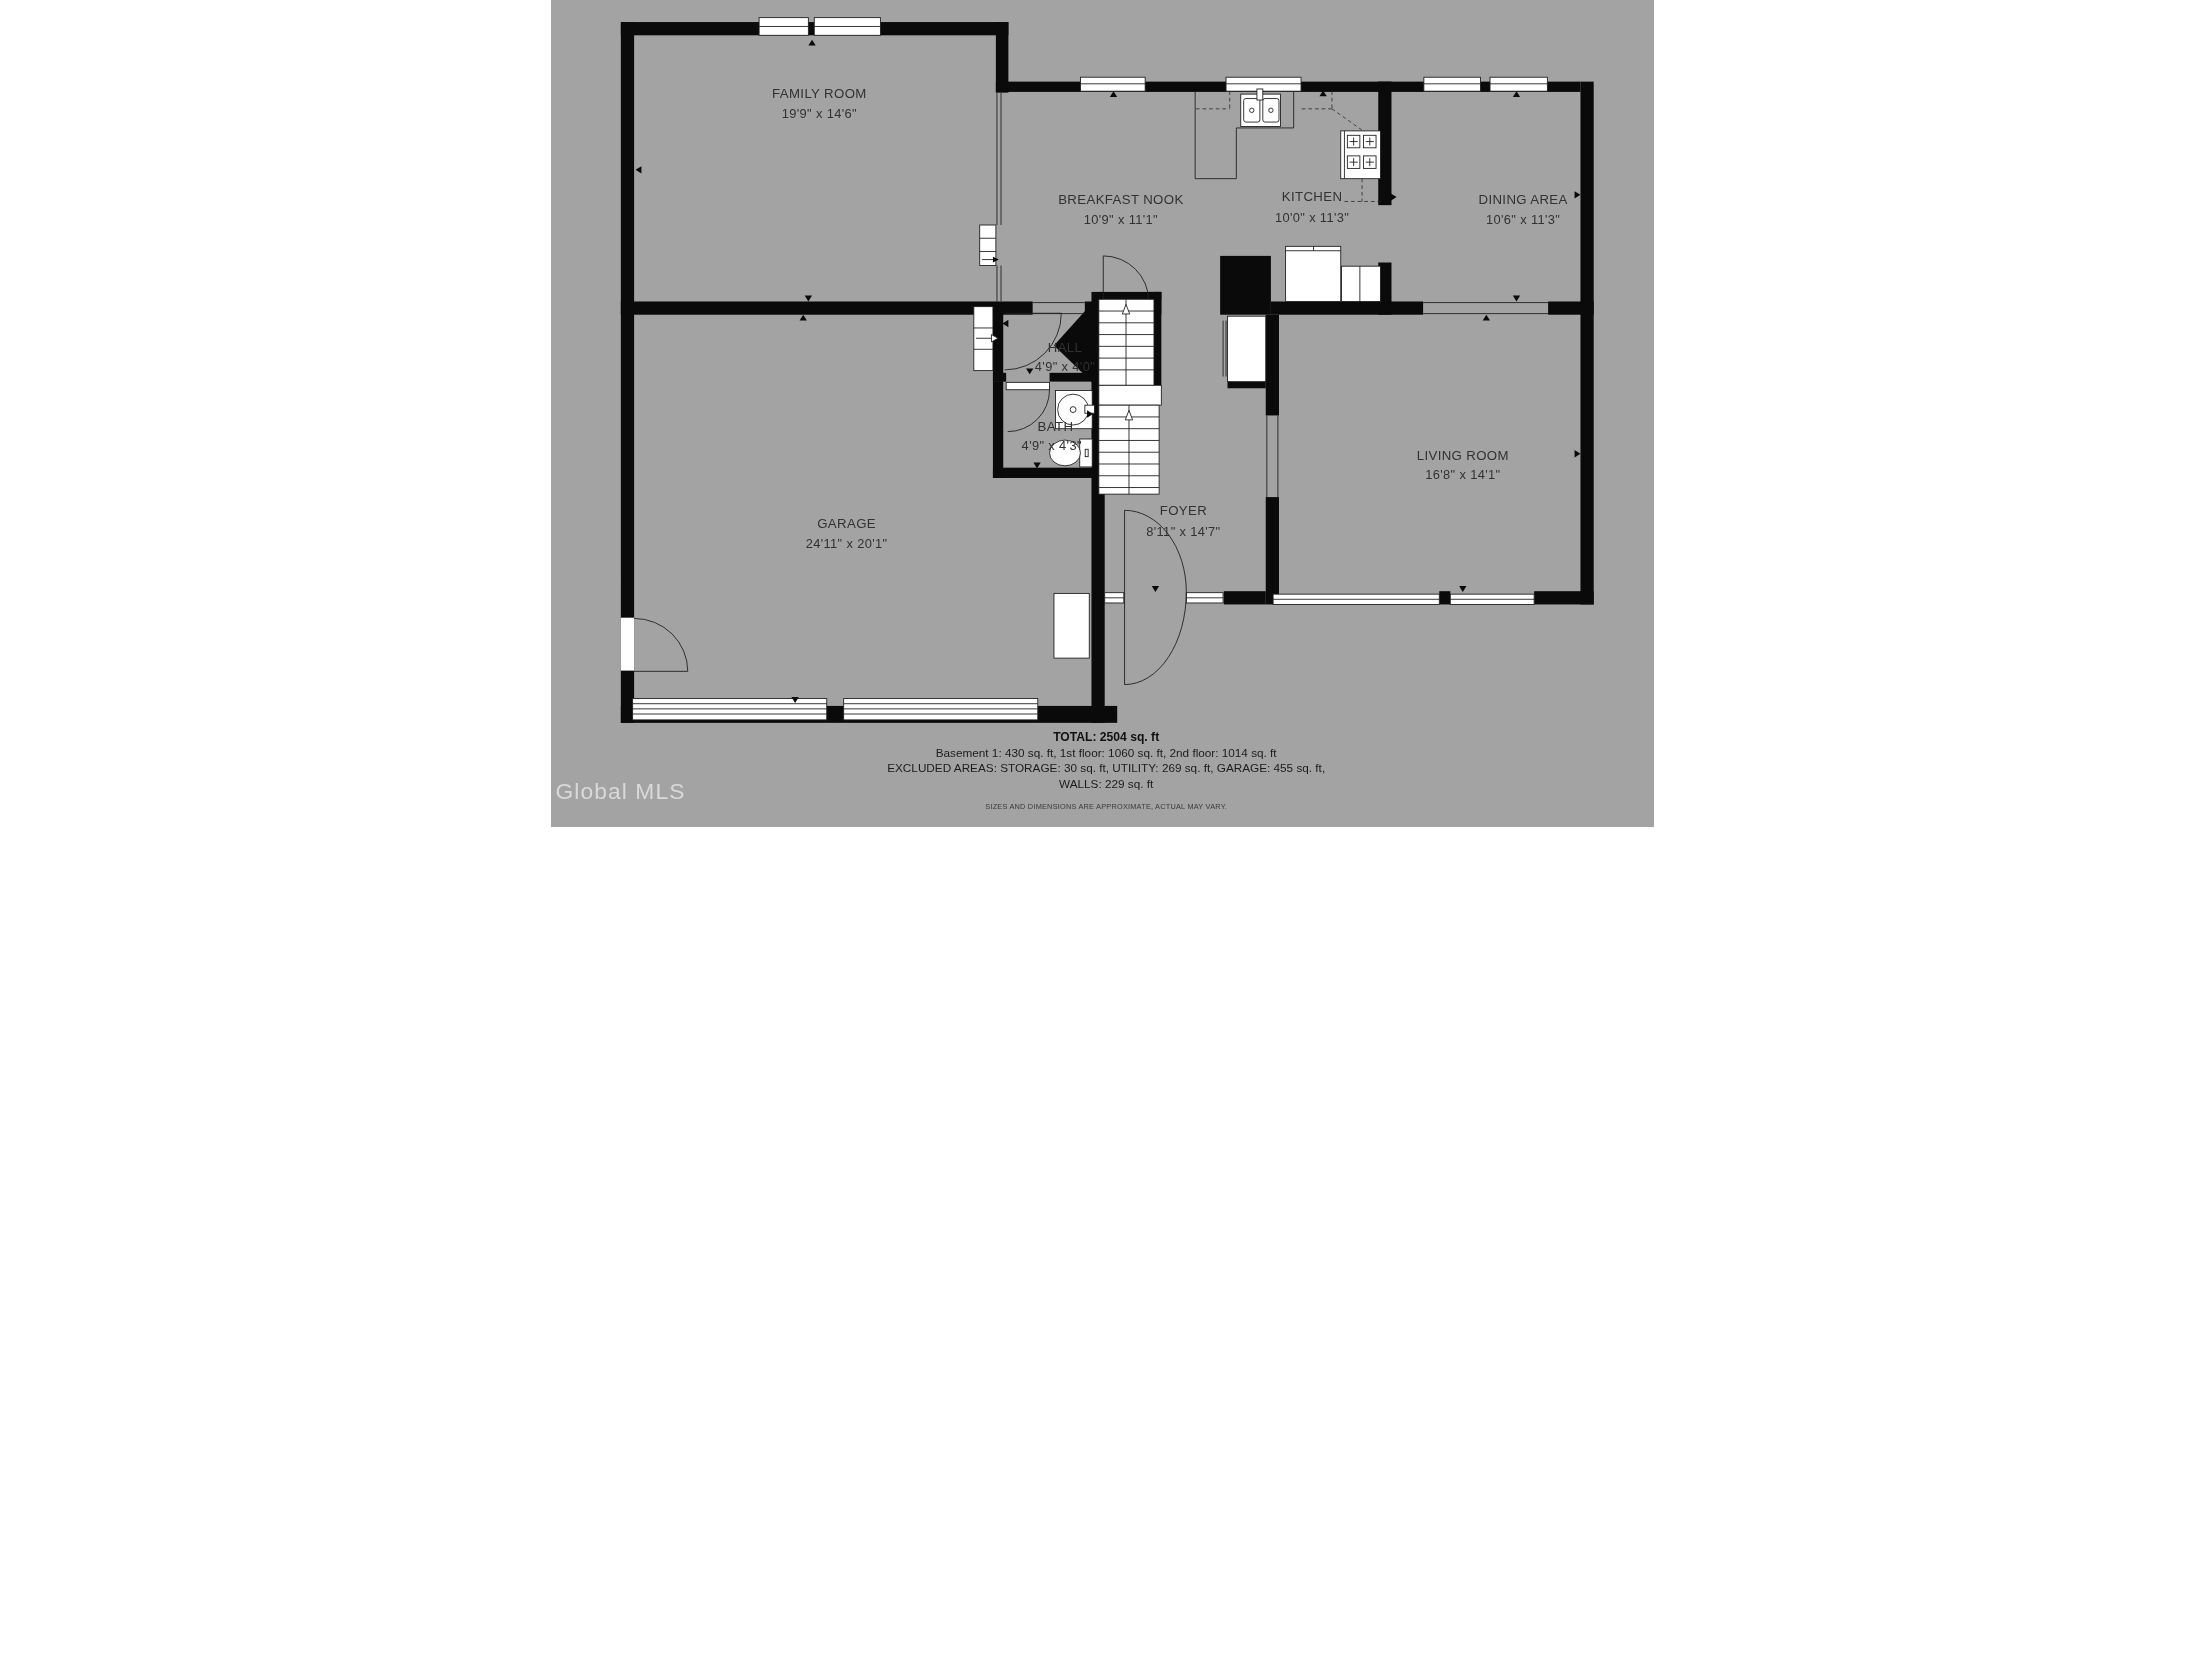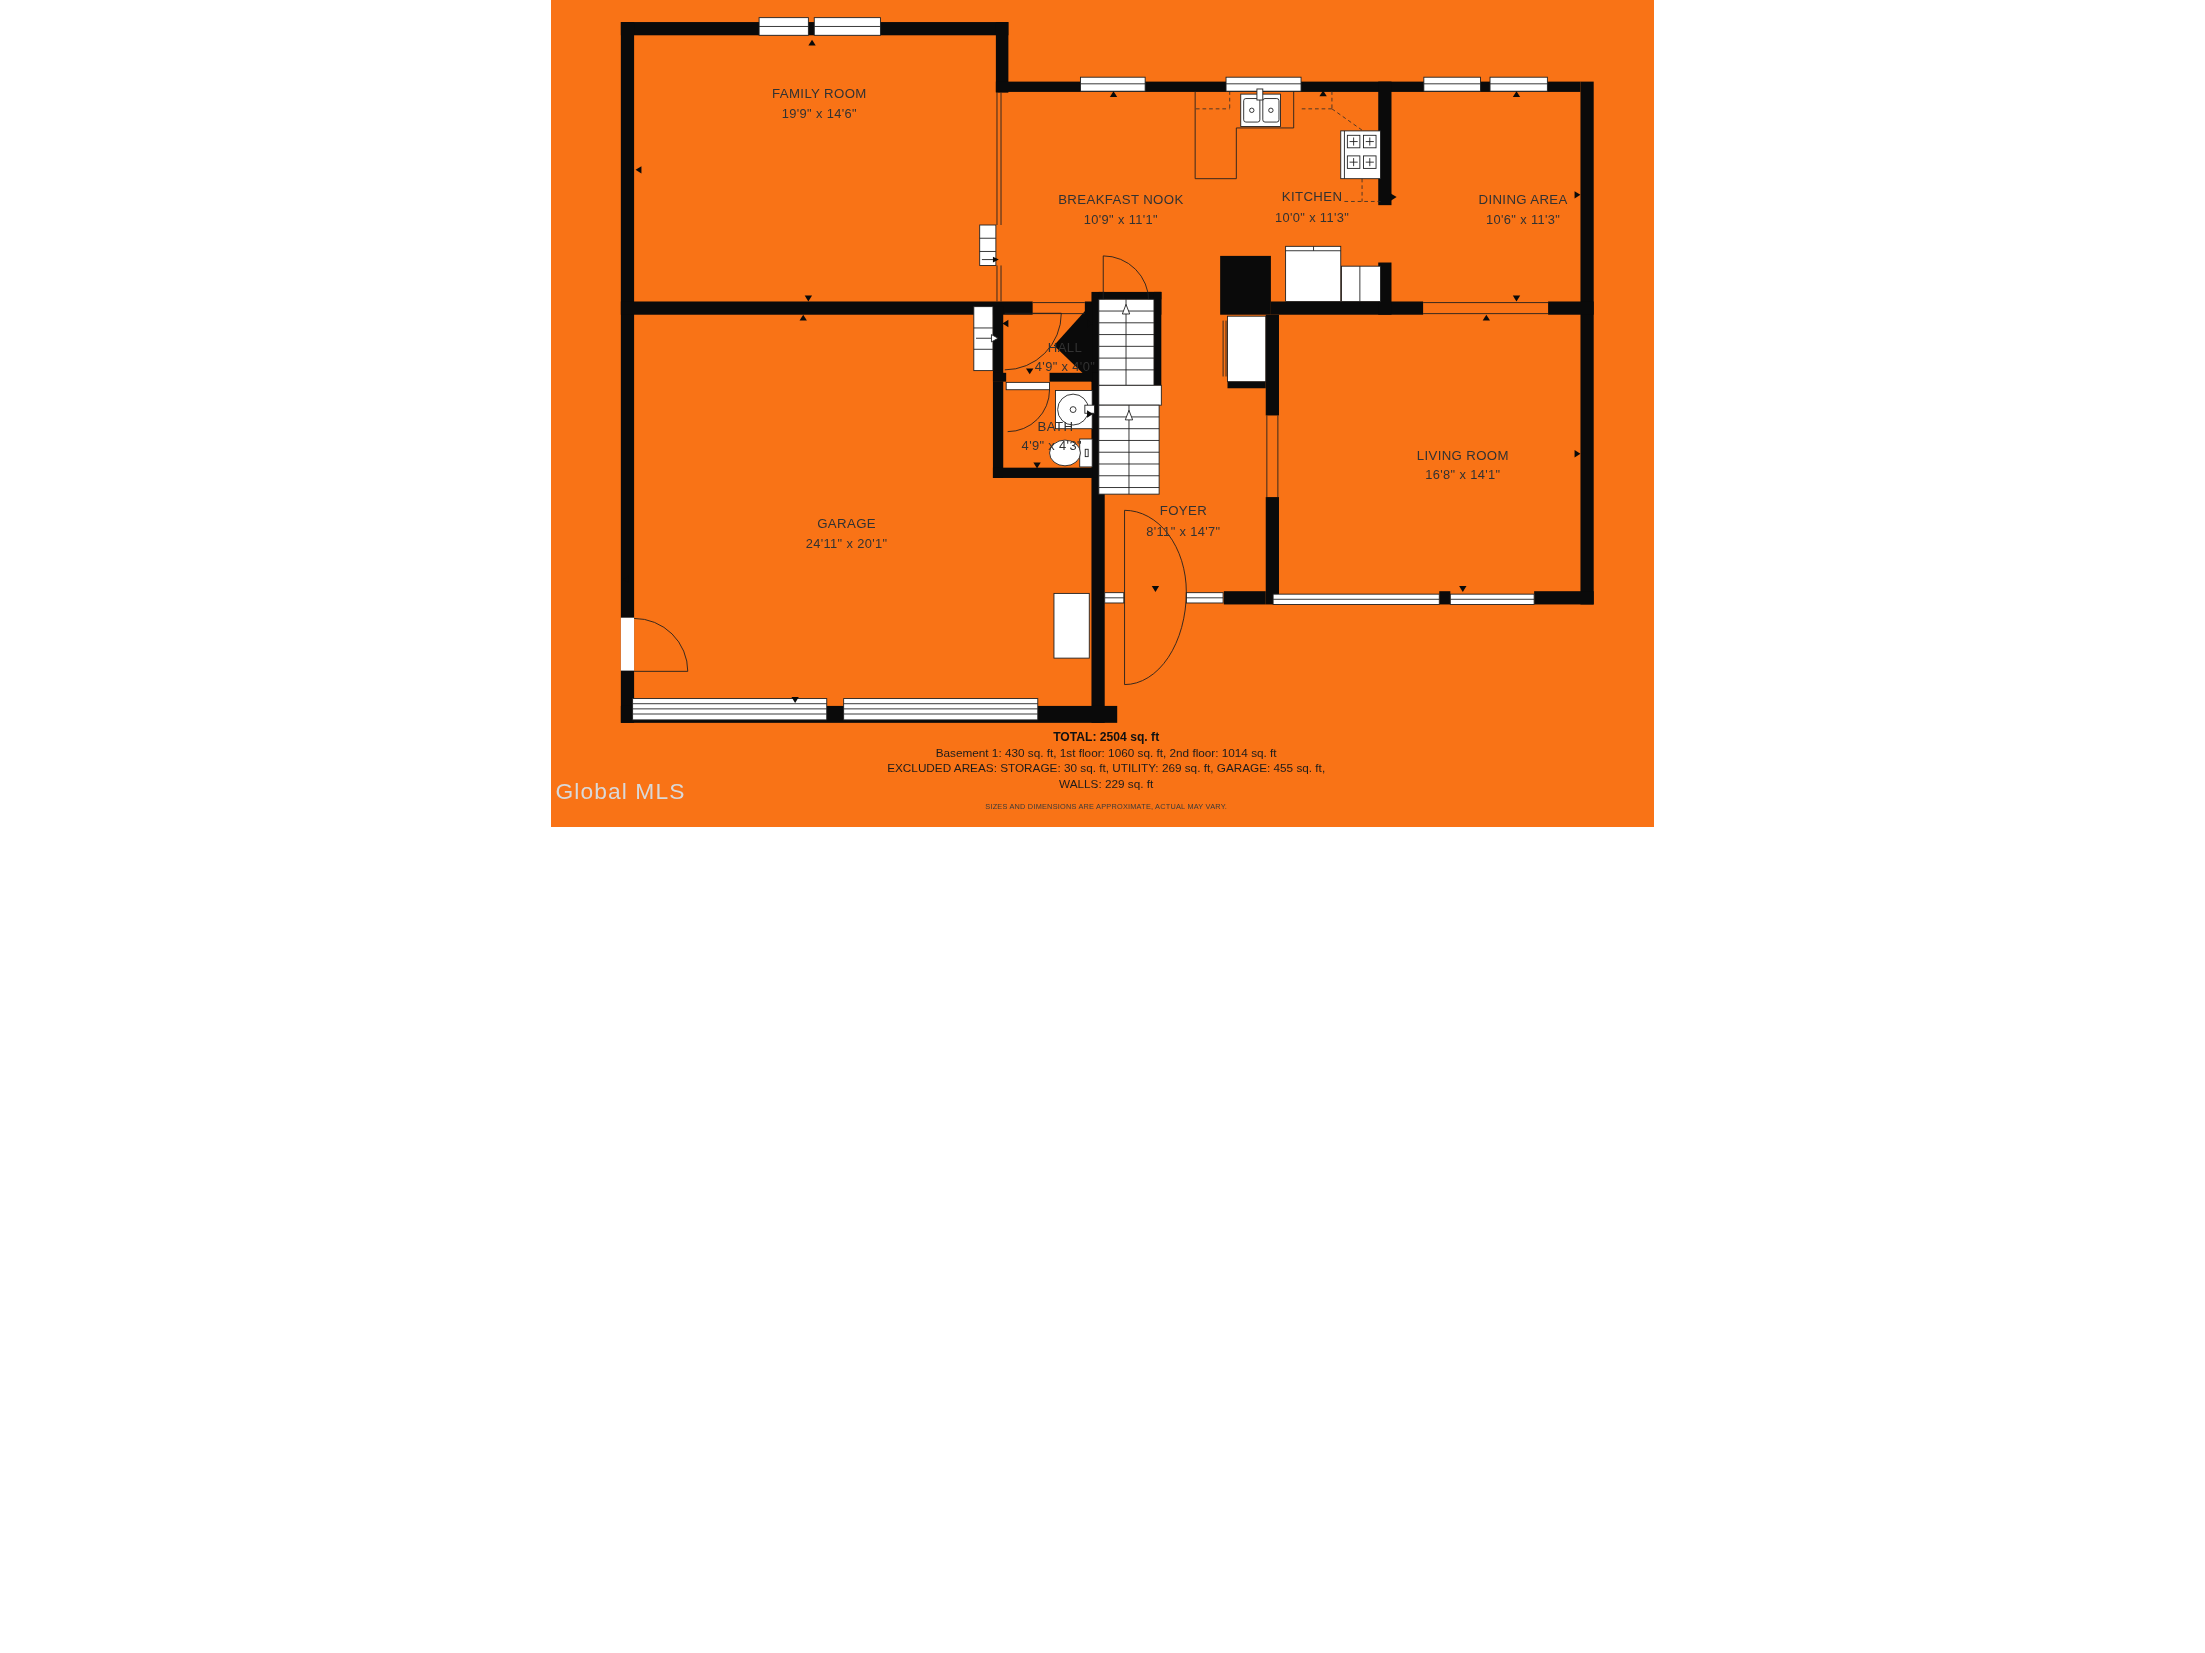--- a/index.html
+++ b/index.html
@@ -1,17 +1,17 @@
 <!DOCTYPE html>
 <html style="font-size:11.8px"><head>
 <meta charset="utf-8">
 <style>
   html,body{margin:0;padding:0;background:#ffffff;}
   body{font-family:"Liberation Sans","DejaVu Sans",sans-serif;}
-  .page{position:relative;width:100%;max-width:1103px;margin:0 auto;background:#f97316;}
+  .page{position:relative;width:100%;max-width:1103px;margin:0 auto;background:#a3a3a3;}
   svg{display:block;width:100%;height:auto;}
   .w{fill:#0a0a0a;stroke:none;}
   .thin{stroke:#1f1f1f;stroke-width:1.2;fill:none;}
   .thin-f{stroke:#1f1f1f;stroke-width:1.2;fill:#ffffff;}
   .dash{stroke:#2a2a2a;stroke-width:1.1;fill:none;stroke-dasharray:5 4;}
   .m{fill:#0a0a0a;stroke:none;}
   .om{fill:#ffffff;stroke:#1f1f1f;stroke-width:1.2;}
   .room-name{font-size:18px;fill:#323232;text-anchor:middle;letter-spacing:.5px;}
   .room-dims{font-size:17.5px;fill:#323232;text-anchor:middle;letter-spacing:.5px;}
   .ft-bold{font-size:16.5px;font-weight:bold;fill:#111;text-anchor:middle;}

